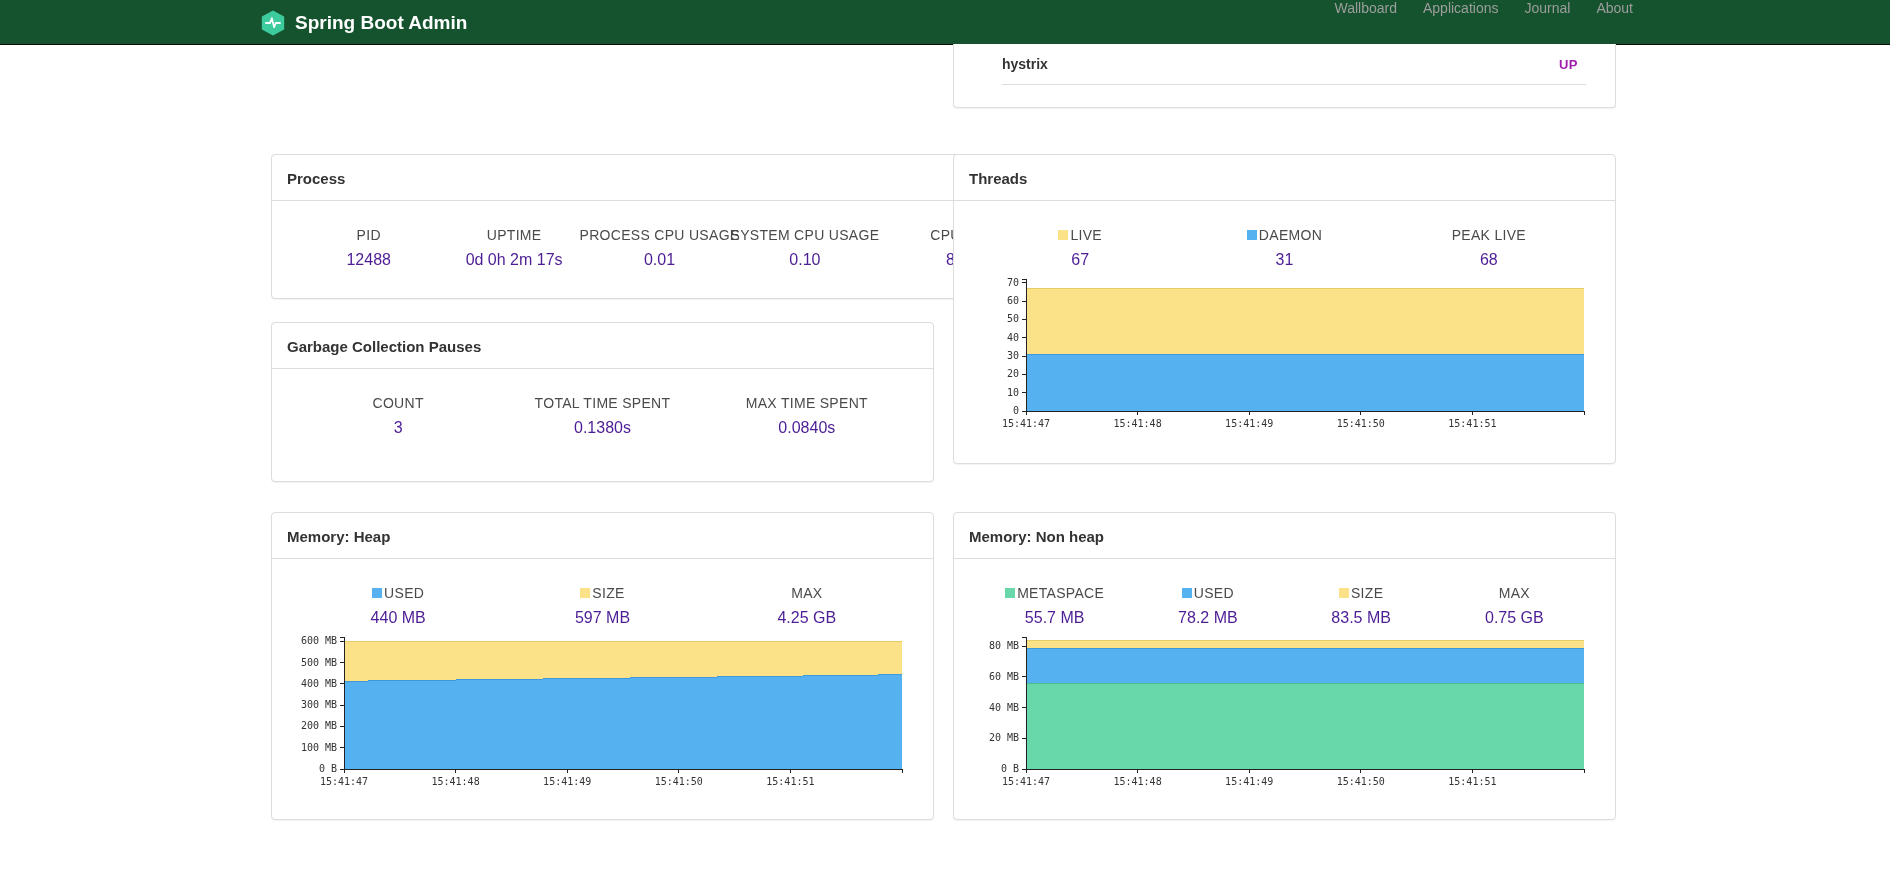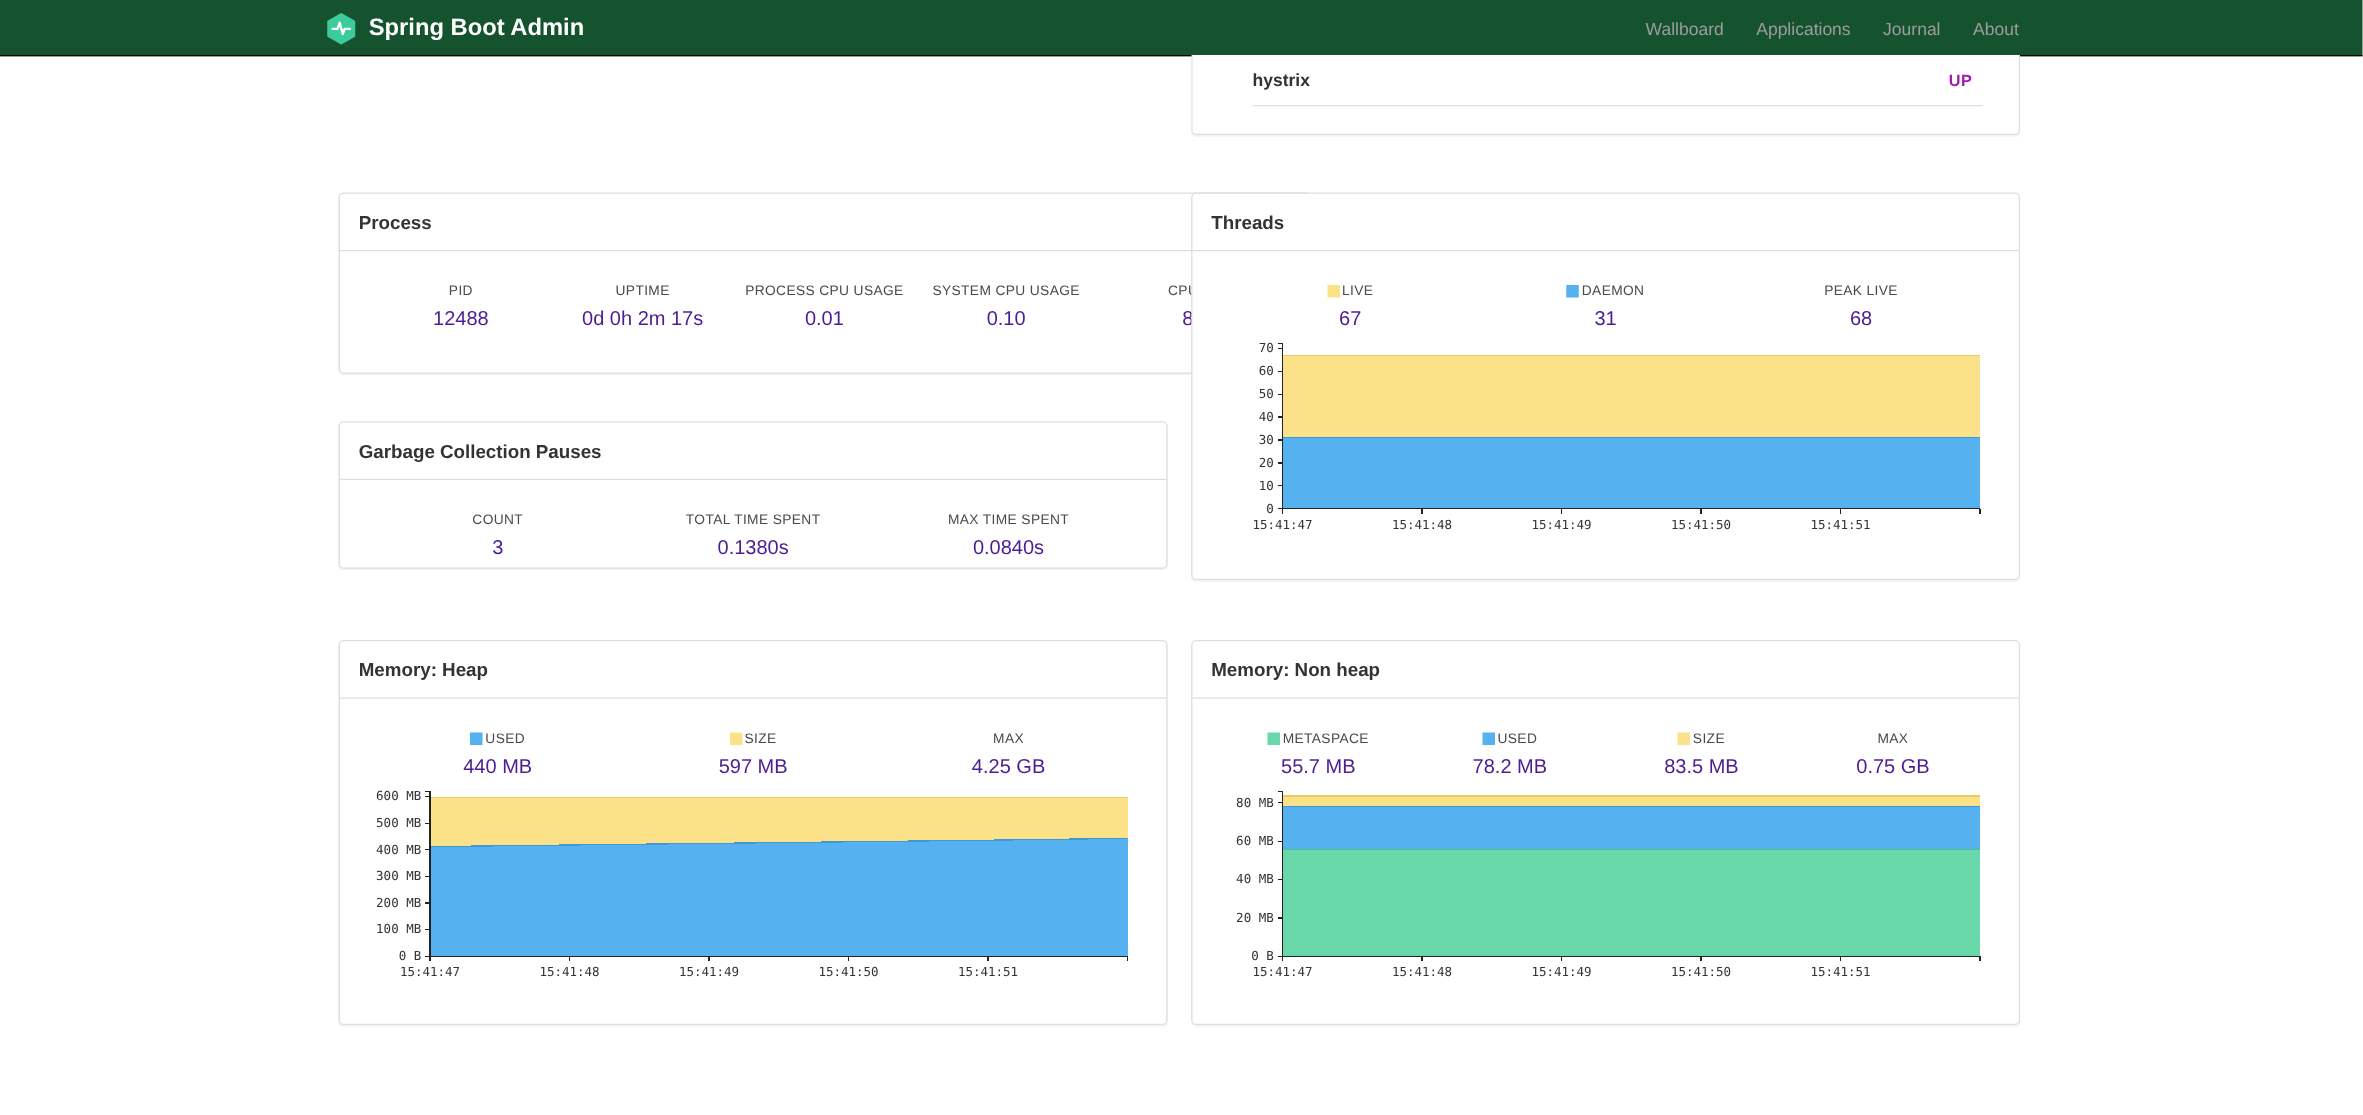--- a/index.html
+++ b/index.html
@@ -15,55 +15,55 @@
     background:#14532d;border-bottom:1px solid #080808;box-sizing:border-box;
   }
   .brand{
     position:absolute;left:260px;top:0;height:45px;
     display:flex;align-items:center;gap:9px;
     color:#ffffff;font-size:19px;font-weight:700;text-decoration:none;cursor:pointer;
     white-space:nowrap;
   }
   .brand .logo{display:inline-flex;align-items:center;}
   .nav-links{
-    position:absolute;right:262px;top:0;height:45px;
-    display:flex;align-items:center;
+    position:absolute;right:244px;top:0;height:45px;
+    display:flex;
   }
   .nav-links a{
     color:#9d9d9d;font-size:14px;padding:0 13px;text-decoration:none;cursor:pointer;white-space:nowrap;
   }
   
   .panel{
     position:absolute;background:#fff;border:1px solid #ddd;border-radius:4px;
     box-sizing:border-box;box-shadow:0 1px 1px rgba(0,0,0,.05);
   }
   #panel-app{left:953px;top:44px;width:663px;height:64px;border-top:none;border-radius:0 0 4px 4px;}
   #panel-process{left:271px;top:154px;width:777px;height:145px;}
-  #panel-gc{left:271px;top:322px;width:663px;height:118px;margin-top:15px;}
+  #panel-gc{left:271px;top:322px;width:663px;height:160px;}
   #panel-threads{left:953px;top:154px;width:663px;height:310px;}
   #panel-heap{left:271px;top:512px;width:663px;height:308px;}
   #panel-nonheap{left:953px;top:512px;width:663px;height:308px;}
 
   .panel-title{
     padding:15px 15px 13px;font-size:15px;font-weight:700;color:#333;
     border-bottom:1px solid #ddd;
   }
   
   .app-row{
     margin:0 29px 0 48px;height:40px;border-bottom:1px solid #ddd;
     display:flex;justify-content:space-between;align-items:center;cursor:pointer;
   }
   .app-name{font-size:14px;font-weight:700;color:#333;}
   .app-status{font-size:13px;font-weight:700;padding-right:8px;letter-spacing:.5px;}
 
   
   .metrics{display:flex;padding:26px 24px 0;}
   .metric{flex:1;text-align:center;min-width:0;}
   .metric-label{
-    font-size:11px;color:#4a4a4a;letter-spacing:.3px;
+    font-size:14px;color:#4a4a4a;letter-spacing:.3px;
     display:flex;align-items:center;justify-content:center;gap:2px;white-space:nowrap;
   }
   .metric-value{font-size:16px;color:#4c1d95;margin-top:8px;white-space:nowrap;}
   .swatch{display:inline-block;width:10px;height:10px;flex:0 0 auto;}
 
   
   .chart{margin-top:4px;height:164px;overflow:hidden;}
   .chart svg{display:block;}
   .chart text.tick{
     font-family:"DejaVu Sans Mono","Liberation Mono",monospace;

